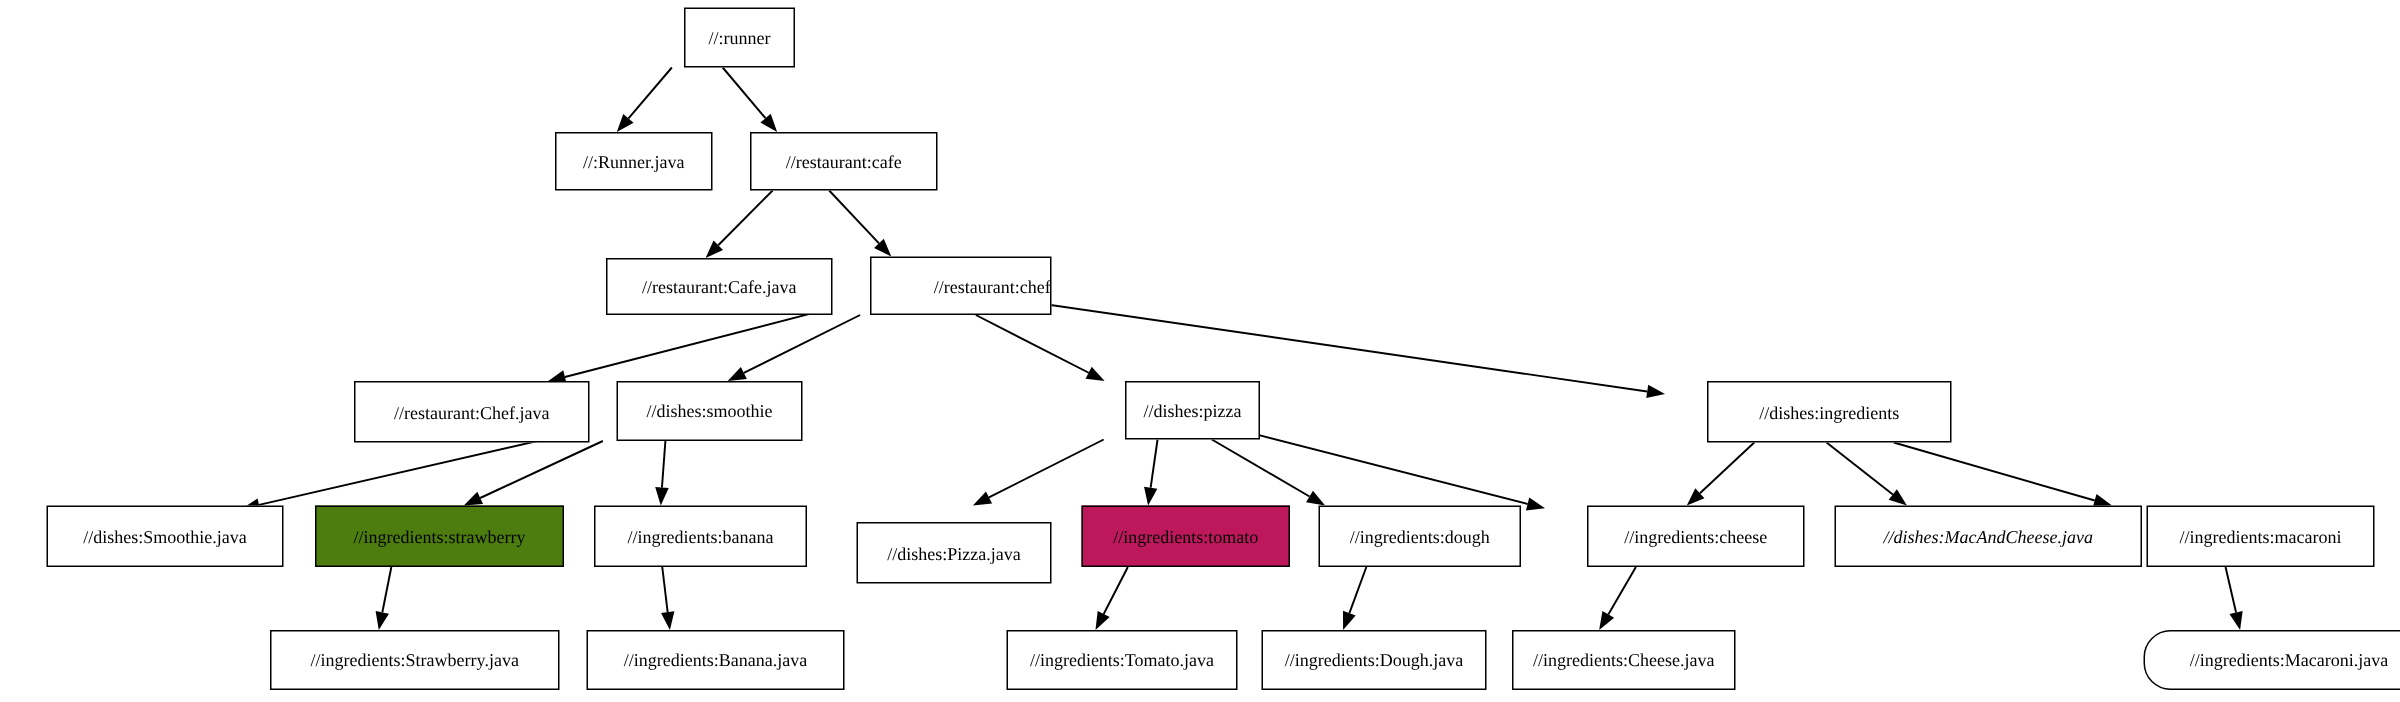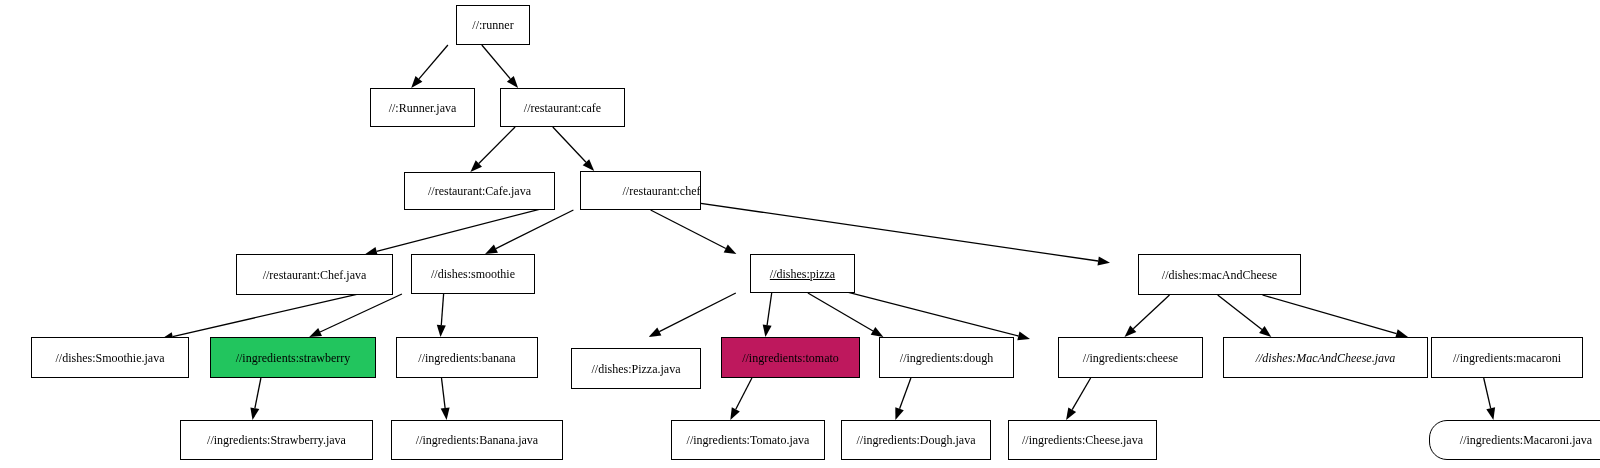--- a/index.html
+++ b/index.html
@@ -92,24 +92,24 @@
       <polygon points="1493.4,420.0 1486.3,409.3 1495.1,407.3" fill="#000000"></polygon>
     </svg>
   <div id="nodes-layer">
       <div class="node" style="left: 428px; top: 5px; width: 74px; height: 40px; border-color: rgb(0, 0, 0); background: rgb(255, 255, 255); color: rgb(0, 0, 0);">//:runner</div>
       <div class="node" style="left: 342px; top: 88px; width: 105px; height: 39px; border-color: rgb(0, 0, 0); background: rgb(255, 255, 255); color: rgb(0, 0, 0);">//:Runner.java</div>
       <div class="node" style="left: 472px; top: 88px; width: 125px; height: 39px; border-color: rgb(0, 0, 0); background: rgb(255, 255, 255); color: rgb(0, 0, 0);">//restaurant:cafe</div>
       <div class="node" style="left: 376px; top: 172px; width: 151px; height: 38px; border-color: rgb(0, 0, 0); background: rgb(255, 255, 255); color: rgb(0, 0, 0);">//restaurant:Cafe.java</div>
       <div class="node" style="left: 552px; top: 171px; width: 121px; height: 39px; border-color: rgb(0, 0, 0); background: rgb(255, 255, 255); color: rgb(0, 0, 0); padding-left: 42px;">//restaurant:chef</div>
       <div class="node" style="left: 208px; top: 254px; width: 157px; height: 41px; border-color: rgb(0, 0, 0); background: rgb(255, 255, 255); color: rgb(0, 0, 0);">//restaurant:Chef.java</div>
       <div class="node" style="left: 383px; top: 254px; width: 124px; height: 40px; border-color: rgb(0, 0, 0); background: rgb(255, 255, 255); color: rgb(0, 0, 0);">//dishes:smoothie</div>
-      <div class="node" style="left: 722px; top: 254px; width: 105px; height: 39px; border-color: rgb(0, 0, 0); background: rgb(255, 255, 255); color: rgb(0, 0, 0); text-decoration: underline;">//dishes:pizza</div>
-      <div class="node" style="left: 1110px; top: 254px; width: 163px; height: 41px; border-color: rgb(0, 0, 0); background: rgb(255, 255, 255); color: rgb(0, 0, 0);">//dishes:macAndCheese</div>
+      <div class="node" style="left: 722px; top: 254px; width: 90px; height: 39px; border-color: rgb(0, 0, 0); background: rgb(255, 255, 255); color: rgb(0, 0, 0);">//dishes:pizza</div>
+      <div class="node" style="left: 1110px; top: 254px; width: 163px; height: 41px; border-color: rgb(0, 0, 0); background: rgb(255, 255, 255); color: rgb(0, 0, 0);">//dishes:ingredients</div>
       <div class="node" style="left: 3px; top: 337px; width: 158px; height: 41px; border-color: rgb(0, 0, 0); background: rgb(255, 255, 255); color: rgb(0, 0, 0);">//dishes:Smoothie.java</div>
-      <div class="node" style="left: 182px; top: 337px; width: 166px; height: 41px; border-color: rgb(0, 0, 0); background: #22c55e; color: rgb(0, 0, 0);">//ingredients:strawberry</div>
+      <div class="node" style="left: 182px; top: 337px; width: 166px; height: 41px; border-color: rgb(0, 0, 0); background: #4d7c0f; color: rgb(0, 0, 0);">//ingredients:strawberry</div>
       <div class="node" style="left: 368px; top: 337px; width: 142px; height: 41px; border-color: rgb(0, 0, 0); background: rgb(255, 255, 255); color: rgb(0, 0, 0);">//ingredients:banana</div>
       <div class="node" style="left: 543px; top: 348px; width: 130px; height: 41px; border-color: rgb(0, 0, 0); background: rgb(255, 255, 255); color: rgb(0, 0, 0);">//dishes:Pizza.java</div>
       <div class="node" style="left: 693px; top: 337px; width: 139px; height: 41px; border-color: rgb(0, 0, 0); background: #be185d; color: rgb(0, 0, 0);">//ingredients:tomato</div>
       <div class="node" style="left: 851px; top: 337px; width: 135px; height: 41px; border-color: rgb(0, 0, 0); background: rgb(255, 255, 255); color: rgb(0, 0, 0);">//ingredients:dough</div>
       <div class="node" style="left: 1030px; top: 337px; width: 145px; height: 41px; border-color: rgb(0, 0, 0); background: rgb(255, 255, 255); color: rgb(0, 0, 0);">//ingredients:cheese</div>
       <div class="node" style="left: 1195px; top: 337px; width: 205px; height: 41px; border-color: rgb(0, 0, 0); background: rgb(255, 255, 255); color: rgb(0, 0, 0); font-style: italic;">//dishes:MacAndCheese.java</div>
       <div class="node" style="left: 1403px; top: 337px; width: 152px; height: 41px; border-color: rgb(0, 0, 0); background: rgb(255, 255, 255); color: rgb(0, 0, 0);">//ingredients:macaroni</div>
       <div class="node" style="left: 152px; top: 420px; width: 193px; height: 40px; border-color: rgb(0, 0, 0); background: rgb(255, 255, 255); color: rgb(0, 0, 0);">//ingredients:Strawberry.java</div>
       <div class="node" style="left: 363px; top: 420px; width: 172px; height: 40px; border-color: rgb(0, 0, 0); background: rgb(255, 255, 255); color: rgb(0, 0, 0);">//ingredients:Banana.java</div>
       <div class="node" style="left: 643px; top: 420px; width: 154px; height: 40px; border-color: rgb(0, 0, 0); background: rgb(255, 255, 255); color: rgb(0, 0, 0);">//ingredients:Tomato.java</div>

